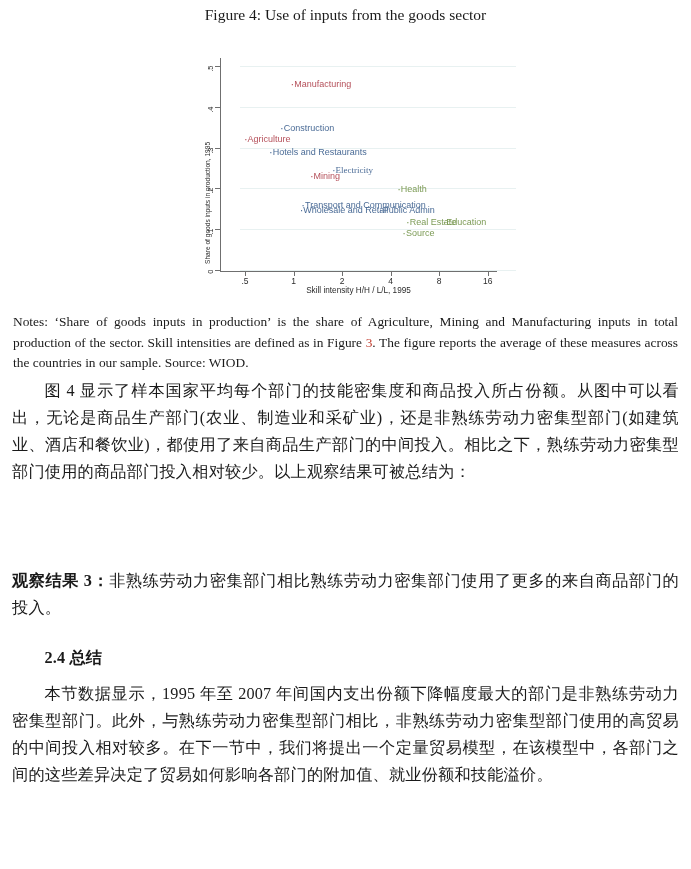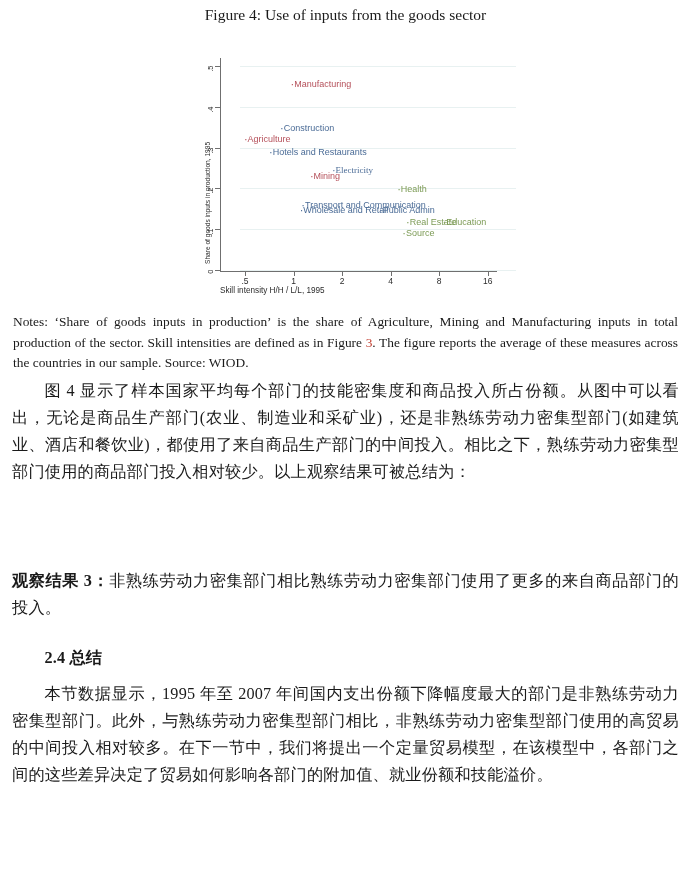--- a/index.html
+++ b/index.html
@@ -42,21 +42,21 @@
   .xlabel-t{
     position:absolute;top:224px;font-size:8.5px;color:#2b2b2b;
     transform:translateX(-50%);white-space:nowrap;
   }
   .ytitle{
     position:absolute;font-size:6.6px;color:#2b2b2b;white-space:nowrap;
     transform:rotate(-90deg);transform-origin:0 0;
     left:8px;top:212px;
   }
   .xtitle{
-    position:absolute;top:234px;left:24px;width:277px;
+    position:absolute;top:234px;left:24px;width:277px;text-align:center;
     font-size:8.2px;color:#2b2b2b;white-space:nowrap;
   }
   .pt{
     position:absolute;white-space:nowrap;font-size:9px;line-height:9px;
   }
   .pt .dot{font-size:11px;vertical-align:-1px;}
 
   
   .notes{
     position:absolute;left:13px;top:312px;width:665px;

